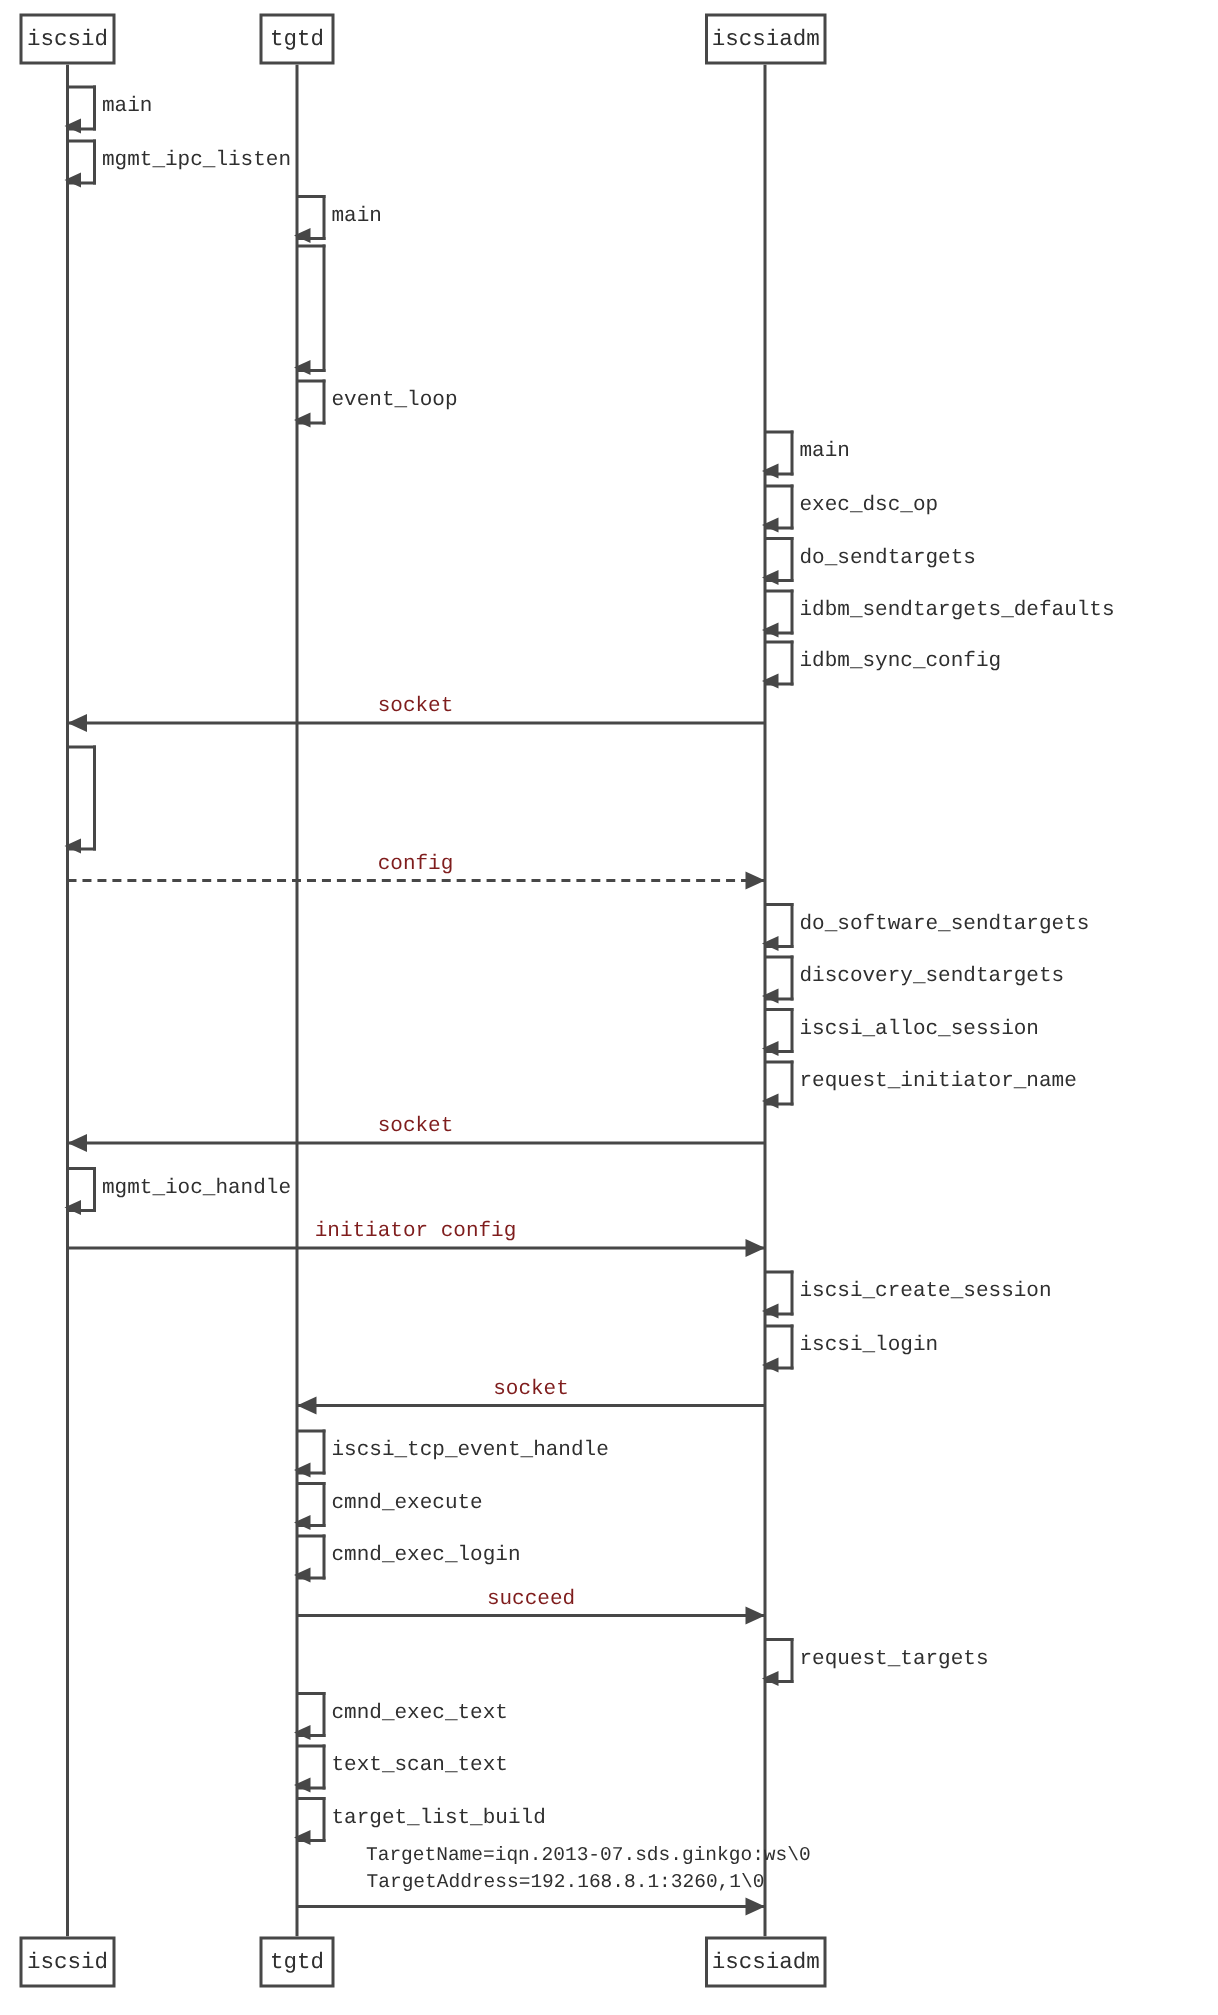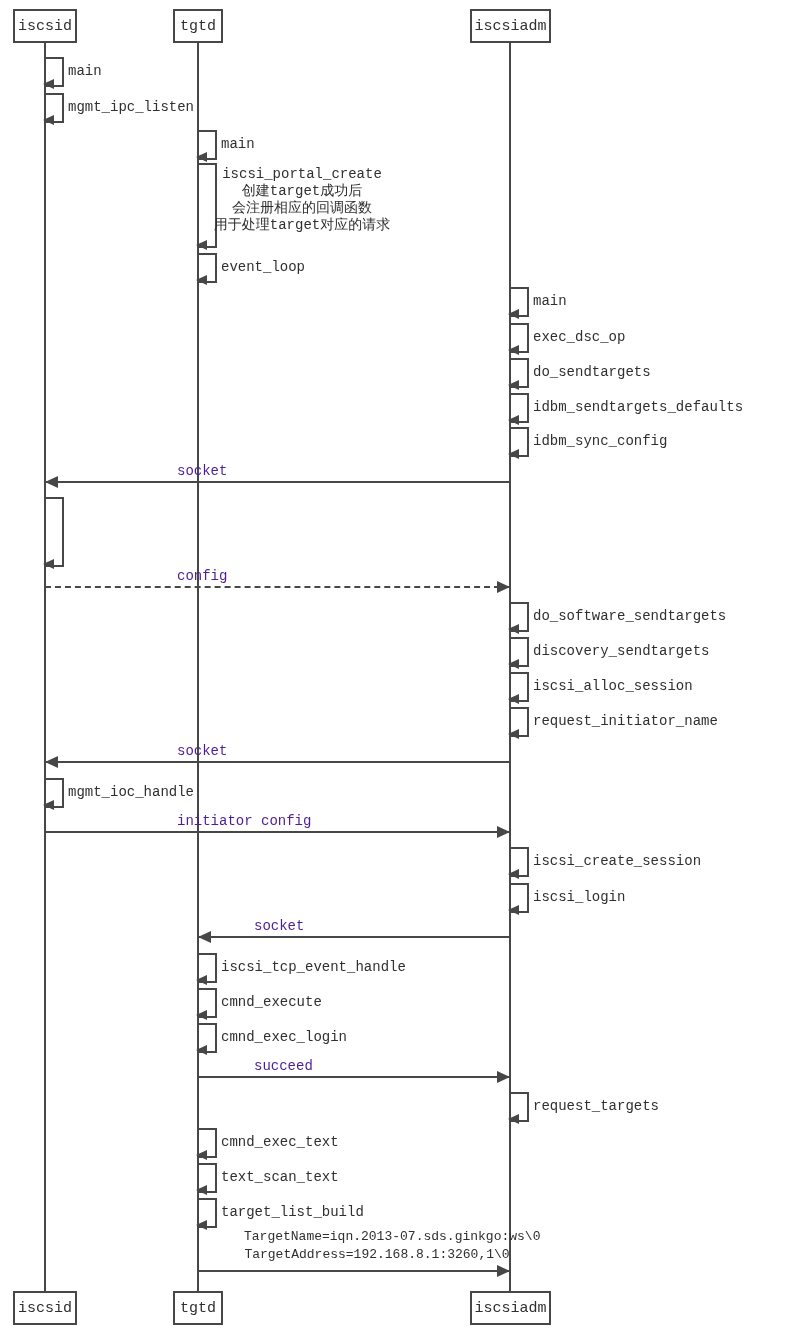--- a/index.html
+++ b/index.html
@@ -35,22 +35,22 @@
     position: absolute; width: 0; height: 0; z-index: 2;
     border-top: 6px solid transparent; border-bottom: 6px solid transparent;
     border-right: 13px solid #474747;
   }
   .head-r {
     position: absolute; width: 0; height: 0; z-index: 2;
     border-top: 6px solid transparent; border-bottom: 6px solid transparent;
     border-left: 13px solid #474747;
   }
   .msg-label {
-    position: absolute; font-size: 14px;
-    color: #4c1d95; line-height: 16px; z-index: 2;
+    position: absolute; text-align: center; font-size: 14px;
+    color: #7f1d1d; line-height: 16px; z-index: 2;
   }
   .note {
     position: absolute; text-align: center; font-size: 14px;
     color: #2f2f2f; line-height: 17px; z-index: 2; white-space: nowrap;
   }
   .note-sm { font-size: 13px; line-height: 18px; padding-left: 44px; }
   .watermark { position: absolute; left: 530px; top: 1279px; width: 262px; text-align: right; z-index: 4; }
   .watermark-title { font-size: 26px; color: #b3b3b3; letter-spacing: 1px; font-family: "Liberation Sans", sans-serif; }
   .watermark-sub { font-size: 12px; color: #bdbdbd; margin-top: 1px; font-family: "Liberation Sans", sans-serif; }
 </style>
@@ -86,26 +86,20 @@
   <div class="loop" style="left:45px;top:57px;height:30px"></div>
   <div class="loop-label" style="left:68px;top:63px">main</div>
 
   <div class="loop" style="left:45px;top:93px;height:30px"></div>
   <div class="loop-label" style="left:68px;top:99px">mgmt_ipc_listen</div>
 
   <div class="loop" style="left:198px;top:130px;height:30px"></div>
   <div class="loop-label" style="left:221px;top:136px">main</div>
 
   <div class="loop" style="left:198px;top:163px;height:85px"></div>
-  <div class="note" style="left:197px;top:166px;width:210px">
-    <div>iscsi_portal_create</div>
-    <div>创建target成功后</div>
-    <div>会注册相应的回调函数</div>
-    <div>用于处理target对应的请求</div>
-  </div>
 
   <div class="loop" style="left:198px;top:253px;height:30px"></div>
   <div class="loop-label" style="left:221px;top:259px">event_loop</div>
 
   <div class="loop" style="left:510px;top:287px;height:30px"></div>
   <div class="loop-label" style="left:533px;top:293px">main</div>
 
   <div class="loop" style="left:510px;top:323px;height:30px"></div>
   <div class="loop-label" style="left:533px;top:329px">exec_dsc_op</div>
 

